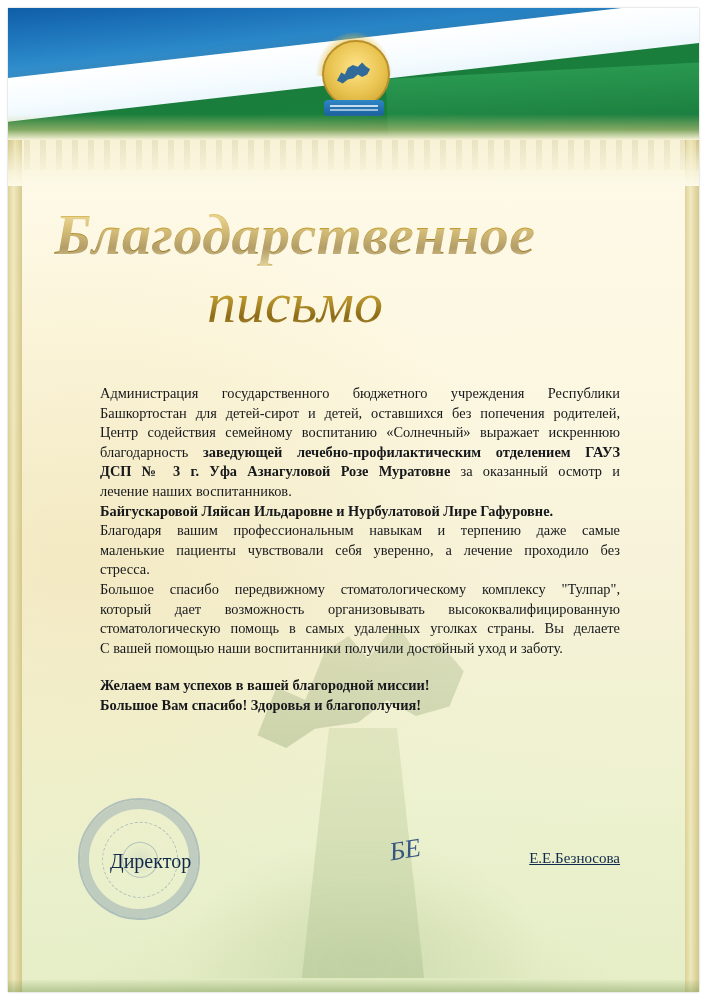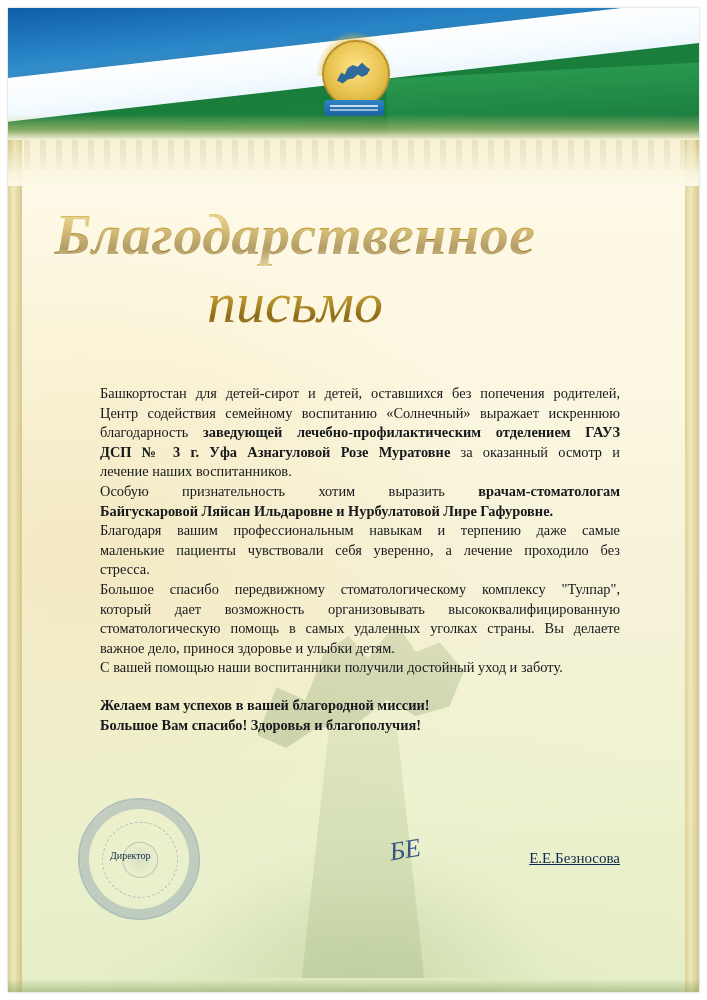--- a/index.html
+++ b/index.html
@@ -275,21 +275,21 @@
     left: 92px;
     top: 836px;
     width: 520px;
     height: 40px;
   }
   .sig-label {
     position: absolute;
     left: 10px;
     top: 6px;
     font-family: "Liberation Serif", serif;
-    font-size: 10px;
+    font-size: 20px;
     color: #10284a;
   }
   .sig-name {
     position: absolute;
     right: 0;
     top: 6px;
     font-family: "Liberation Serif", serif;
     font-size: 15px;
     color: #10284a;
     text-decoration: underline;
@@ -369,45 +369,41 @@
     <div class="ornament"></div>
     <div class="ornament-fade"></div>
 
     <div class="title-wrap">
       <div class="title-1">Благодарственное</div>
       <div class="title-2">письмо</div>
     </div>
 
     <div class="body">
 
+      <p class="p-indent spread">
+        <span>Администрация государственного бюджетного учреждения Республики</span>
+      </p>
       <p class="spread">
         <span>Башкортостан для детей-сирот и детей, оставшихся без попечения родителей,</span>
       </p>
       <p class="spread">
         <span>Центр содействия семейному воспитанию «Солнечный» выражает искреннюю</span>
       </p>
       <p class="spread">
         <span>благодарность</span>
         <span class="b">заведующей лечебно-профилактическим отделением ГАУЗ</span>
       </p>
       <p class="spread">
         <span class="b">ДСП № 3 г. Уфа Азнагуловой Розе Муратовне</span>
         <span>за оказанный осмотр и</span>
       </p>
       <p>
         <span>лечение наших воспитанников.</span>
       </p>
 
-      <p class="spread">
-        <span>Особую</span>
-        <span>признательность</span>
-        <span>хотим</span>
-        <span>выразить</span>
-        <span class="b">врачам-стоматологам</span>
-      </p>
       <p>
         <span class="b">Байгускаровой Ляйсан Ильдаровне и Нурбулатовой Лире Гафуровне.</span>
       </p>
 
       <p class="spread">
         <span>Благодаря вашим профессиональным навыкам и терпению даже самые</span>
       </p>
       <p class="spread">
         <span>маленькие пациенты чувствовали себя уверенно, а лечение проходило без</span>
       </p>
@@ -421,23 +417,20 @@
       <p class="spread">
         <span>который</span>
         <span>дает</span>
         <span>возможность</span>
         <span>организовывать</span>
         <span>высококвалифицированную</span>
       </p>
       <p class="spread">
         <span>стоматологическую помощь в самых удаленных уголках страны. Вы делаете</span>
       </p>
-      <p>
-        <span>важное дело, принося здоровье и улыбки детям.</span>
-      </p>
 
       <p>
         <span>С вашей помощью наши воспитанники получили достойный уход и заботу.</span>
       </p>
 
       <div class="wish">
         <div>Желаем вам успехов в вашей благородной миссии!</div>
         <div>Большое Вам спасибо! Здоровья и благополучия!</div>
       </div>
     </div>

